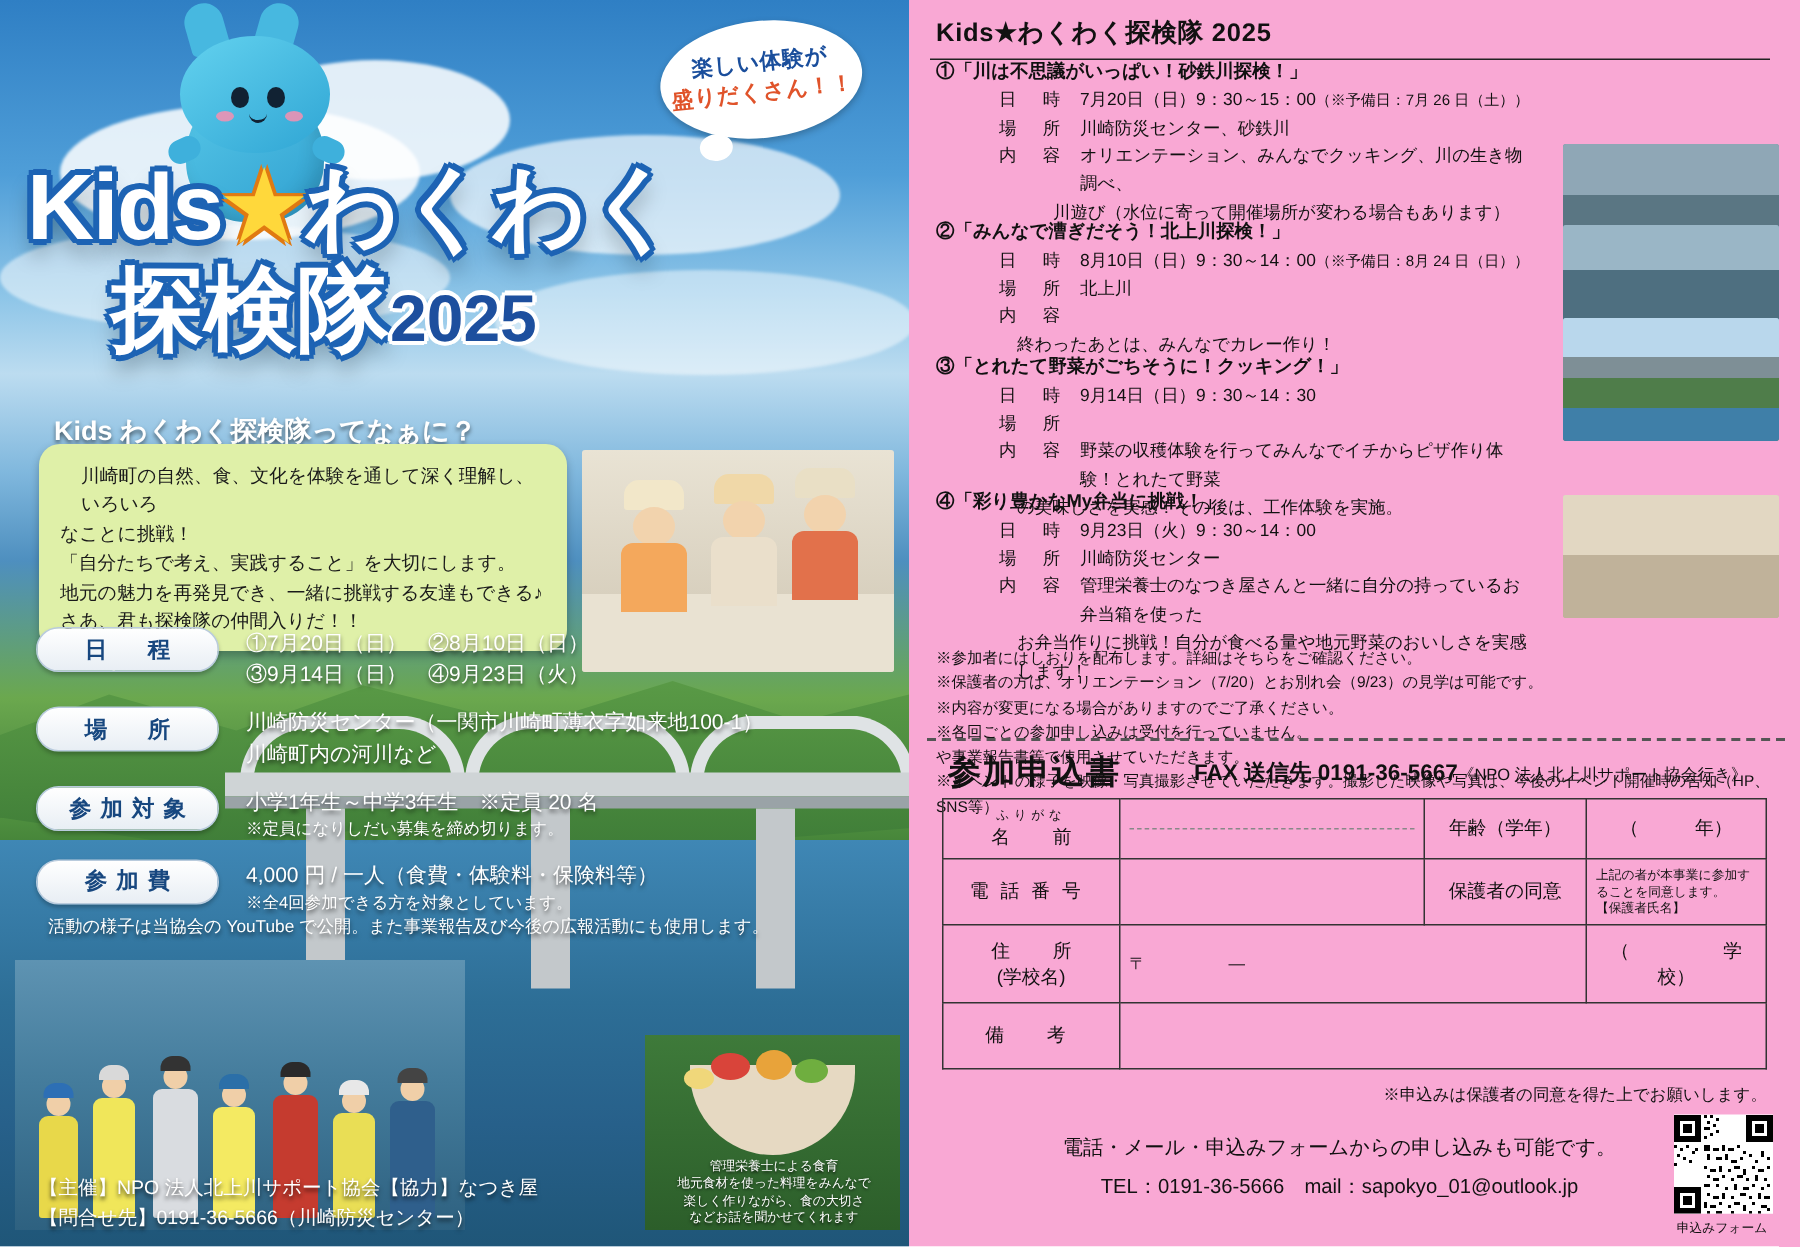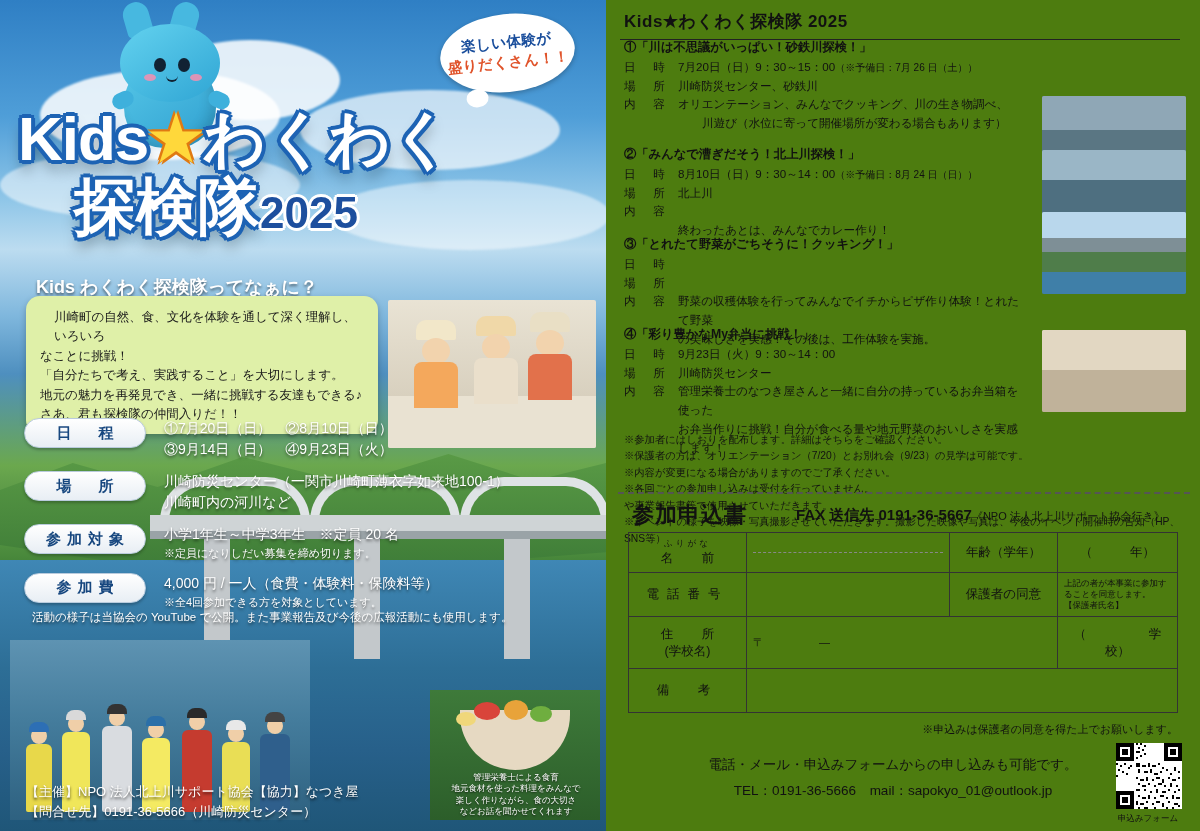--- a/index.html
+++ b/index.html
@@ -185,32 +185,32 @@
   .footer-org {
     position:absolute; left:26px; bottom:10px; font-size:13px; line-height:1.5;
     text-shadow:0 2px 3px rgba(0,0,0,.7);
   }
   .veg-caption {
     position:absolute; left:436px; top:772px; width:160px; font-size:8.5px; line-height:1.35;
     color:#fff; text-align:center; text-shadow:0 1px 2px rgba(0,0,0,.8);
   }
 
   
-  .right { position:absolute; left:606px; top:0; width:594px; height:831px; background:#4d7c0f; color:#111; }
+  .right { position:absolute; left:606px; top:0; width:594px; height:831px; background:#f9a8d4; color:#111; }
   .r-title {
     position:absolute; left:18px; top:10px; font-size:17px; font-weight:bold; letter-spacing:.5px;
   }
   .r-title:after {
     content:""; position:absolute; left:-4px; right:-560px; bottom:-7px; height:1px; background:#222;
     display:block; width:560px;
   }
   .prog { position:absolute; left:18px; width:400px; font-size:11.6px; line-height:1.62; }
   .prog .h { font-weight:bold; font-size:12.3px; }
   .prog .ln { display:flex; }
-  .prog .k { width:54px; flex:0 0 54px; letter-spacing:3px; }
+  .prog .k { width:54px; flex:0 0 54px; letter-spacing:3px;margin-left:42px; }
   .prog .v { flex:1; }
   .prog .sm { font-size:10px; }
   .prog .ind { padding-left:54px; }
 
   .thumb { position:absolute; right:14px; width:144px; height:82px; border-radius:2px; overflow:hidden; }
   .t1 { top:96px; background:linear-gradient(to bottom,#6f8ba0,#43616f); }
   .t2 { top:150px; background:linear-gradient(to bottom,#7fa0b4,#3e5f70); }
   .t3 { top:212px; background:linear-gradient(to bottom,#9cc5e0,#4f7f5a); }
   .t4 { top:330px; background:linear-gradient(to bottom,#dcd3c2,#b7ab95); }
   .thumb .band { position:absolute; left:0; width:144px; }
@@ -448,20 +448,21 @@
       <div class="ln">
         <div class="k">内　容</div>
       </div>
       <div class="ind">終わったあとは、みんなでカレー作り！</div>
     </div>
 
     <div class="prog" style="top:235px;">
       <div class="h">③「とれたて野菜がごちそうに！クッキング！」</div>
       <div class="ln">
         <div class="k">日　時</div>
+        <div class="v">9月14日（日）9：30～14：30</div>
       </div>
       <div class="ln">
         <div class="k">場　所</div>
       </div>
       <div class="ln">
         <div class="k">内　容</div>
         <div class="v">野菜の収穫体験を行ってみんなでイチからピザ作り体験！とれたて野菜</div>
       </div>
       <div class="ind">の美味しさを実感！その後は、工作体験を実施。</div>
     </div>

